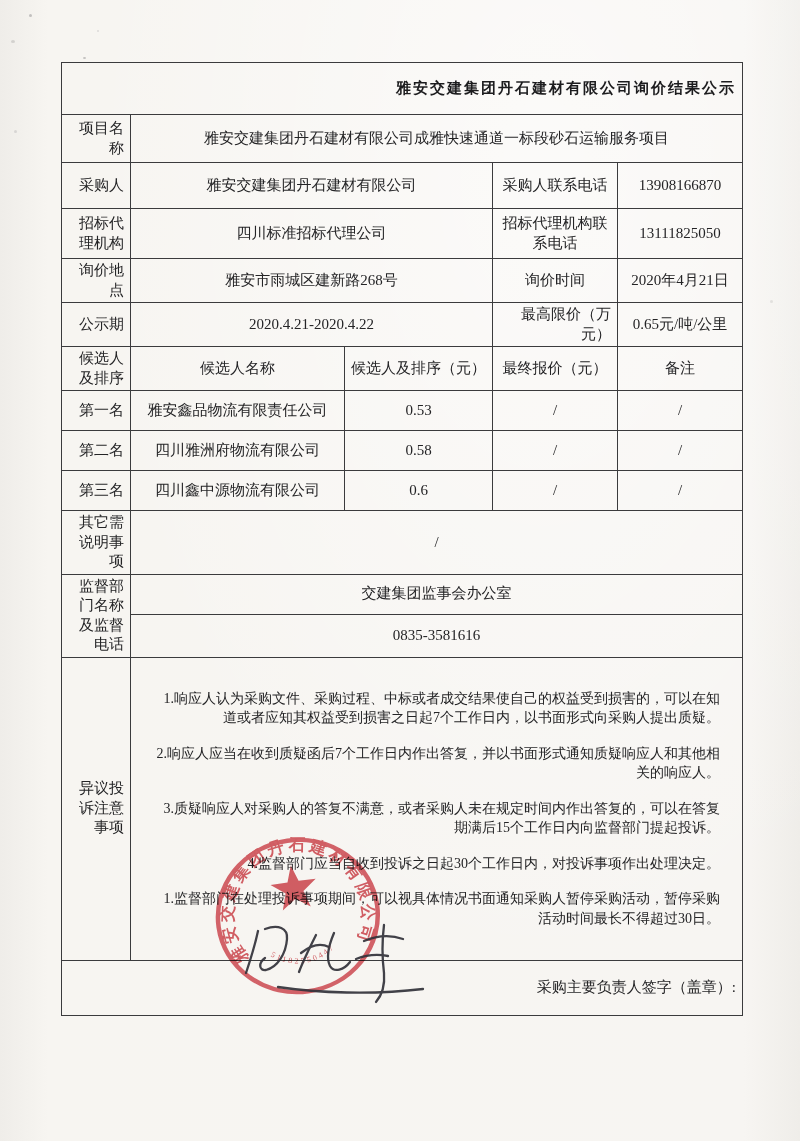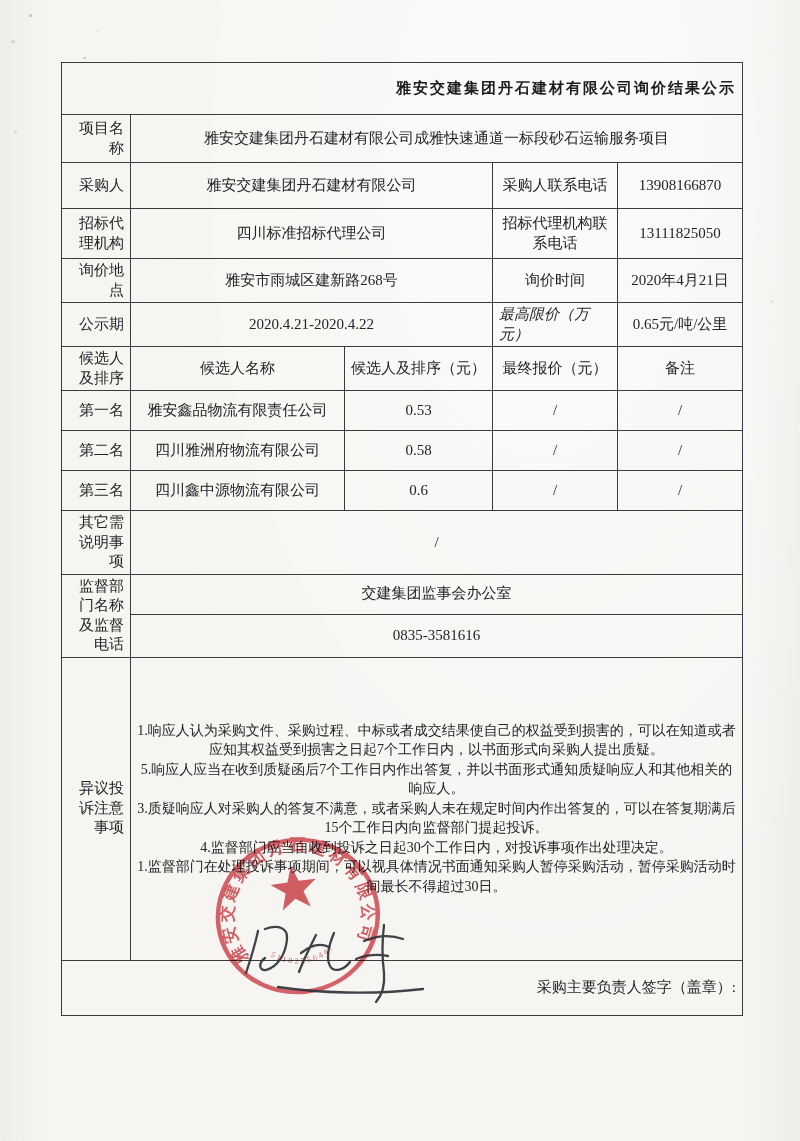--- a/index.html
+++ b/index.html
@@ -28,25 +28,25 @@
     word-break:break-word;
   }
   td.title-cell{
     font-size:27px;font-weight:bold;text-align:right;
     letter-spacing:2px;color:#1c1c1e;
     border-bottom-width:2px;
   }
   td.lab{padding:2px 3px 2px 5px;text-align:right;line-height:1.28;}
   td.val{text-align:center;padding-left:8px;}
   td.ctr{text-align:center;padding:2px 4px;}
-  td.ctr-wide{text-align:left;padding:2px 13px;font-style:italic;}
+  td.ctr-wide{text-align:right;padding:2px 13px;}
   td.obj{
     padding:0 10px;vertical-align:middle;
   }
-  td.obj p{margin:0;font-size:14px;line-height:19.5px;text-align:center;}
+  td.obj p{margin:16px;font-size:14px;line-height:19.5px;text-align:right;}
   td.sign-cell{padding-left:7px;font-size:15px;text-align:right;}
   .overlay{position:absolute;pointer-events:none;}
   .stamp-wrap{
     left:212px;top:835px;width:172px;height:164px;
     transform:rotate(-8deg);
     opacity:.8;mix-blend-mode:multiply;
   }
   .sig-wrap{left:238px;top:915px;width:240px;height:90px;opacity:.92;}
 </style>
 </head>
@@ -150,21 +150,21 @@
       <td colspan="4" class="ctr">交建集团监事会办公室</td>
     </tr>
     <tr style="height:42px">
       <td colspan="4" class="ctr">0835-3581616</td>
     </tr>
 
     <tr style="height:303px">
       <td class="lab">异议投诉注意事项</td>
       <td colspan="4" class="obj">
         <p>1.响应人认为采购文件、采购过程、中标或者成交结果使自己的权益受到损害的，可以在知道或者应知其权益受到损害之日起7个工作日内，以书面形式向采购人提出质疑。</p>
-        <p>5.响应人应当在收到质疑函后7个工作日内作出答复，并以书面形式通知质疑响应人和其他相关的响应人。</p>
+        <p>2.响应人应当在收到质疑函后7个工作日内作出答复，并以书面形式通知质疑响应人和其他相关的响应人。</p>
         <p>3.质疑响应人对采购人的答复不满意，或者采购人未在规定时间内作出答复的，可以在答复期满后15个工作日内向监督部门提起投诉。</p>
         <p>4.监督部门应当自收到投诉之日起30个工作日内，对投诉事项作出处理决定。</p>
         <p>1.监督部门在处理投诉事项期间，可以视具体情况书面通知采购人暂停采购活动，暂停采购活动时间最长不得超过30日。</p>
       </td>
     </tr>
 
     <tr style="height:55px">
       <td colspan="5" class="sign-cell">采购主要负责人签字（盖章）:</td>
     </tr>
   </tbody>

